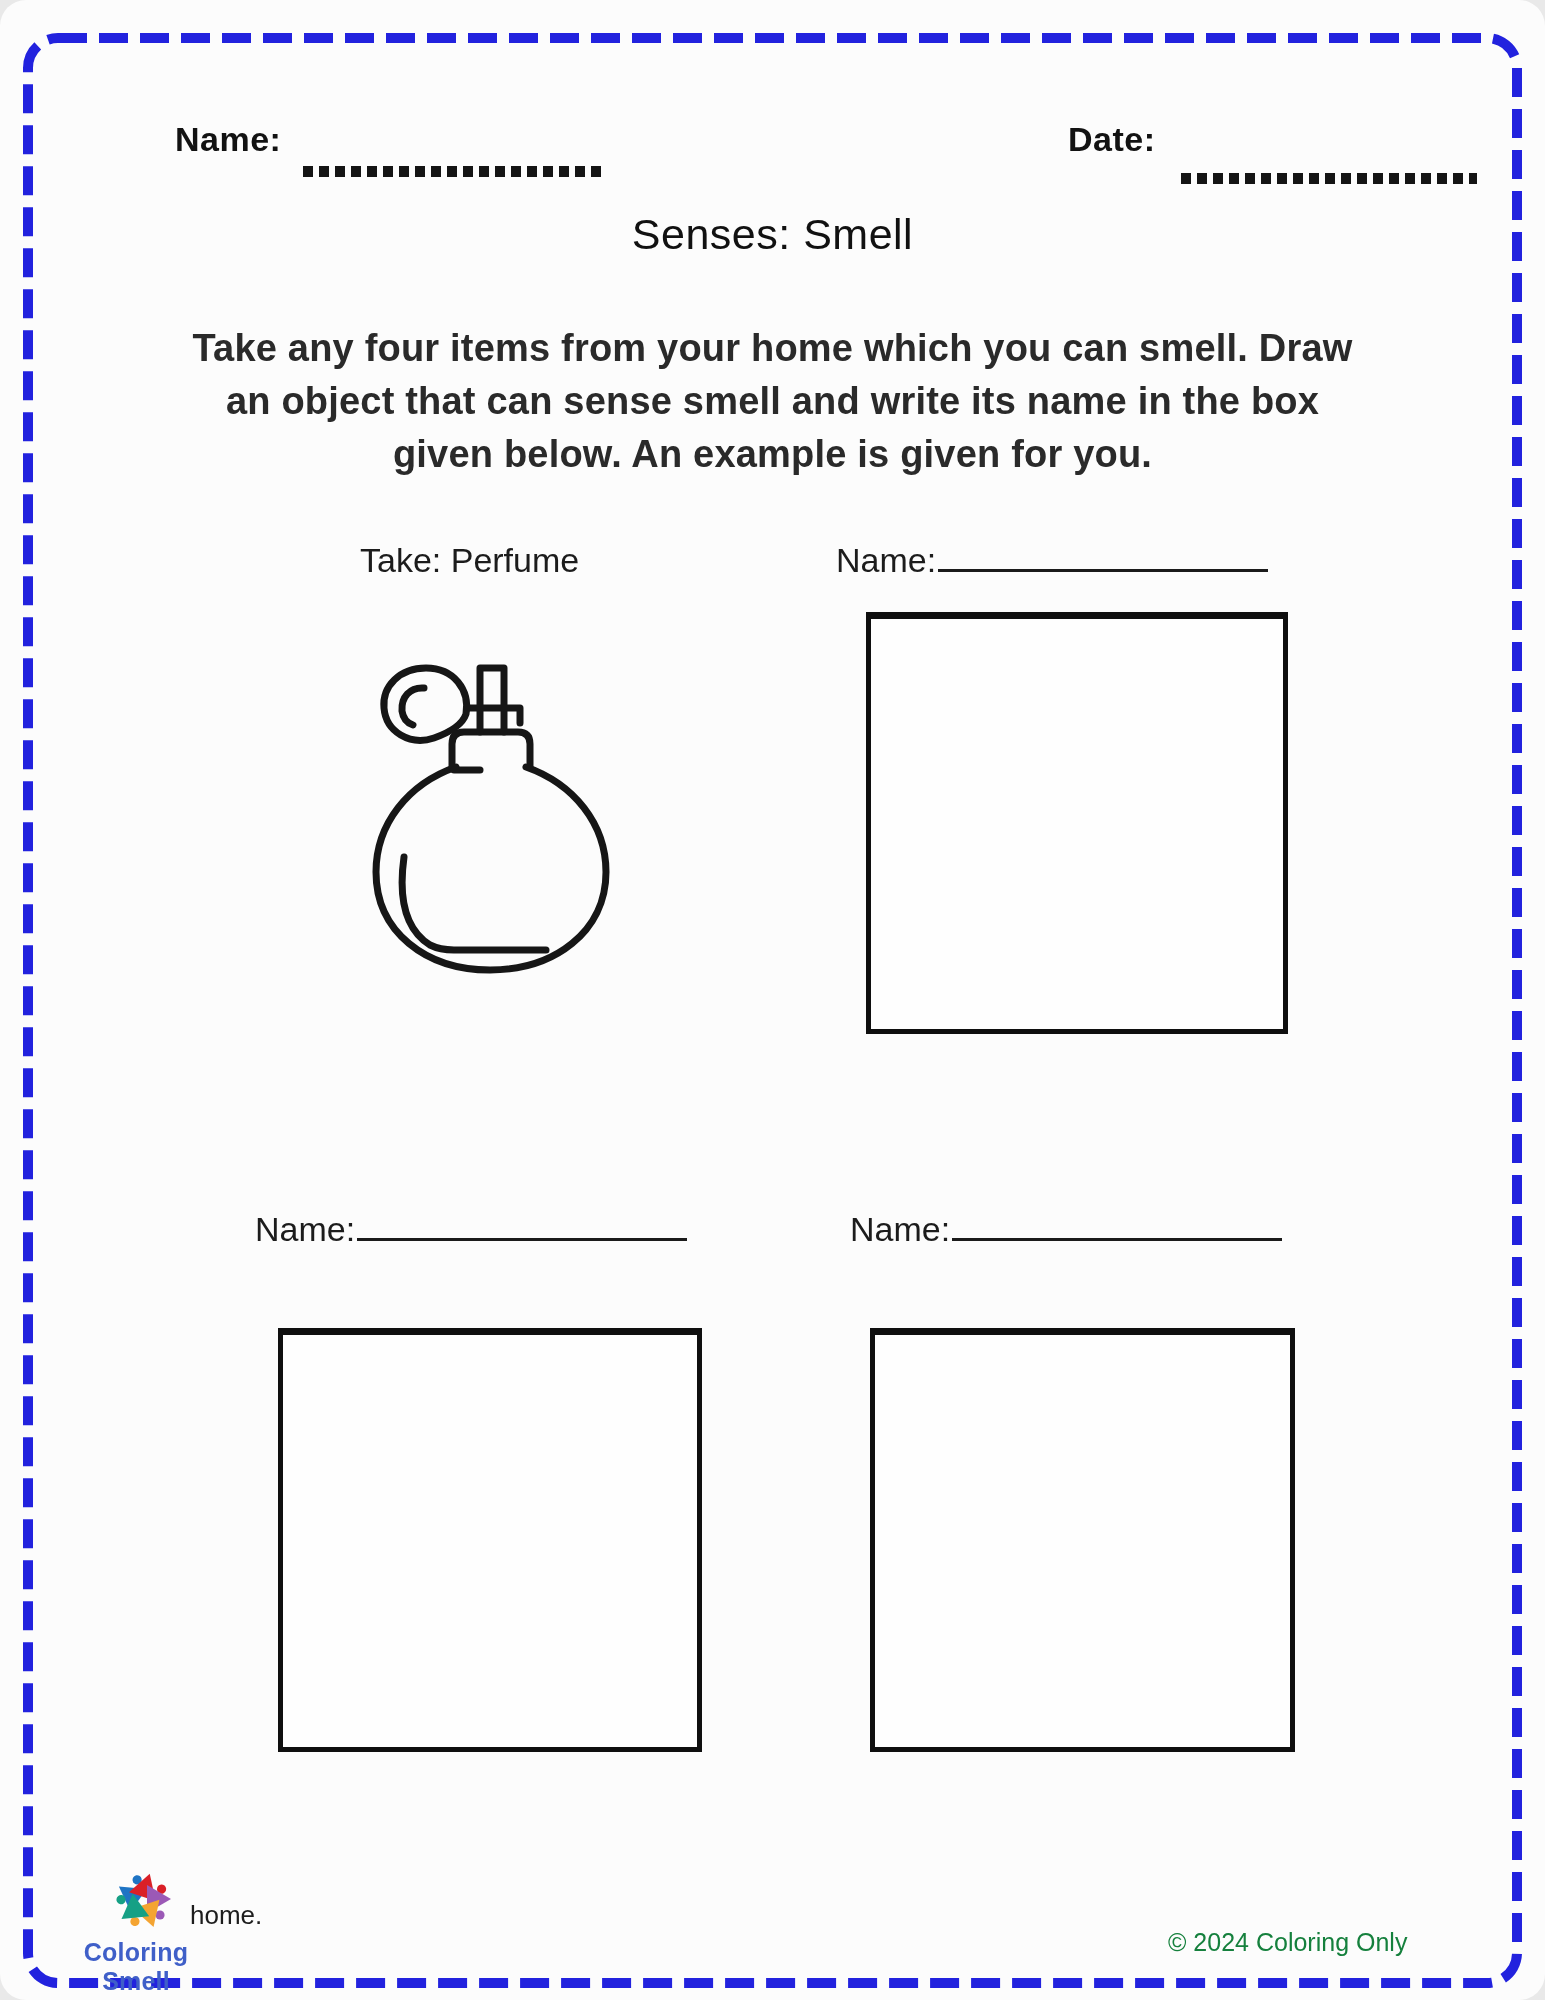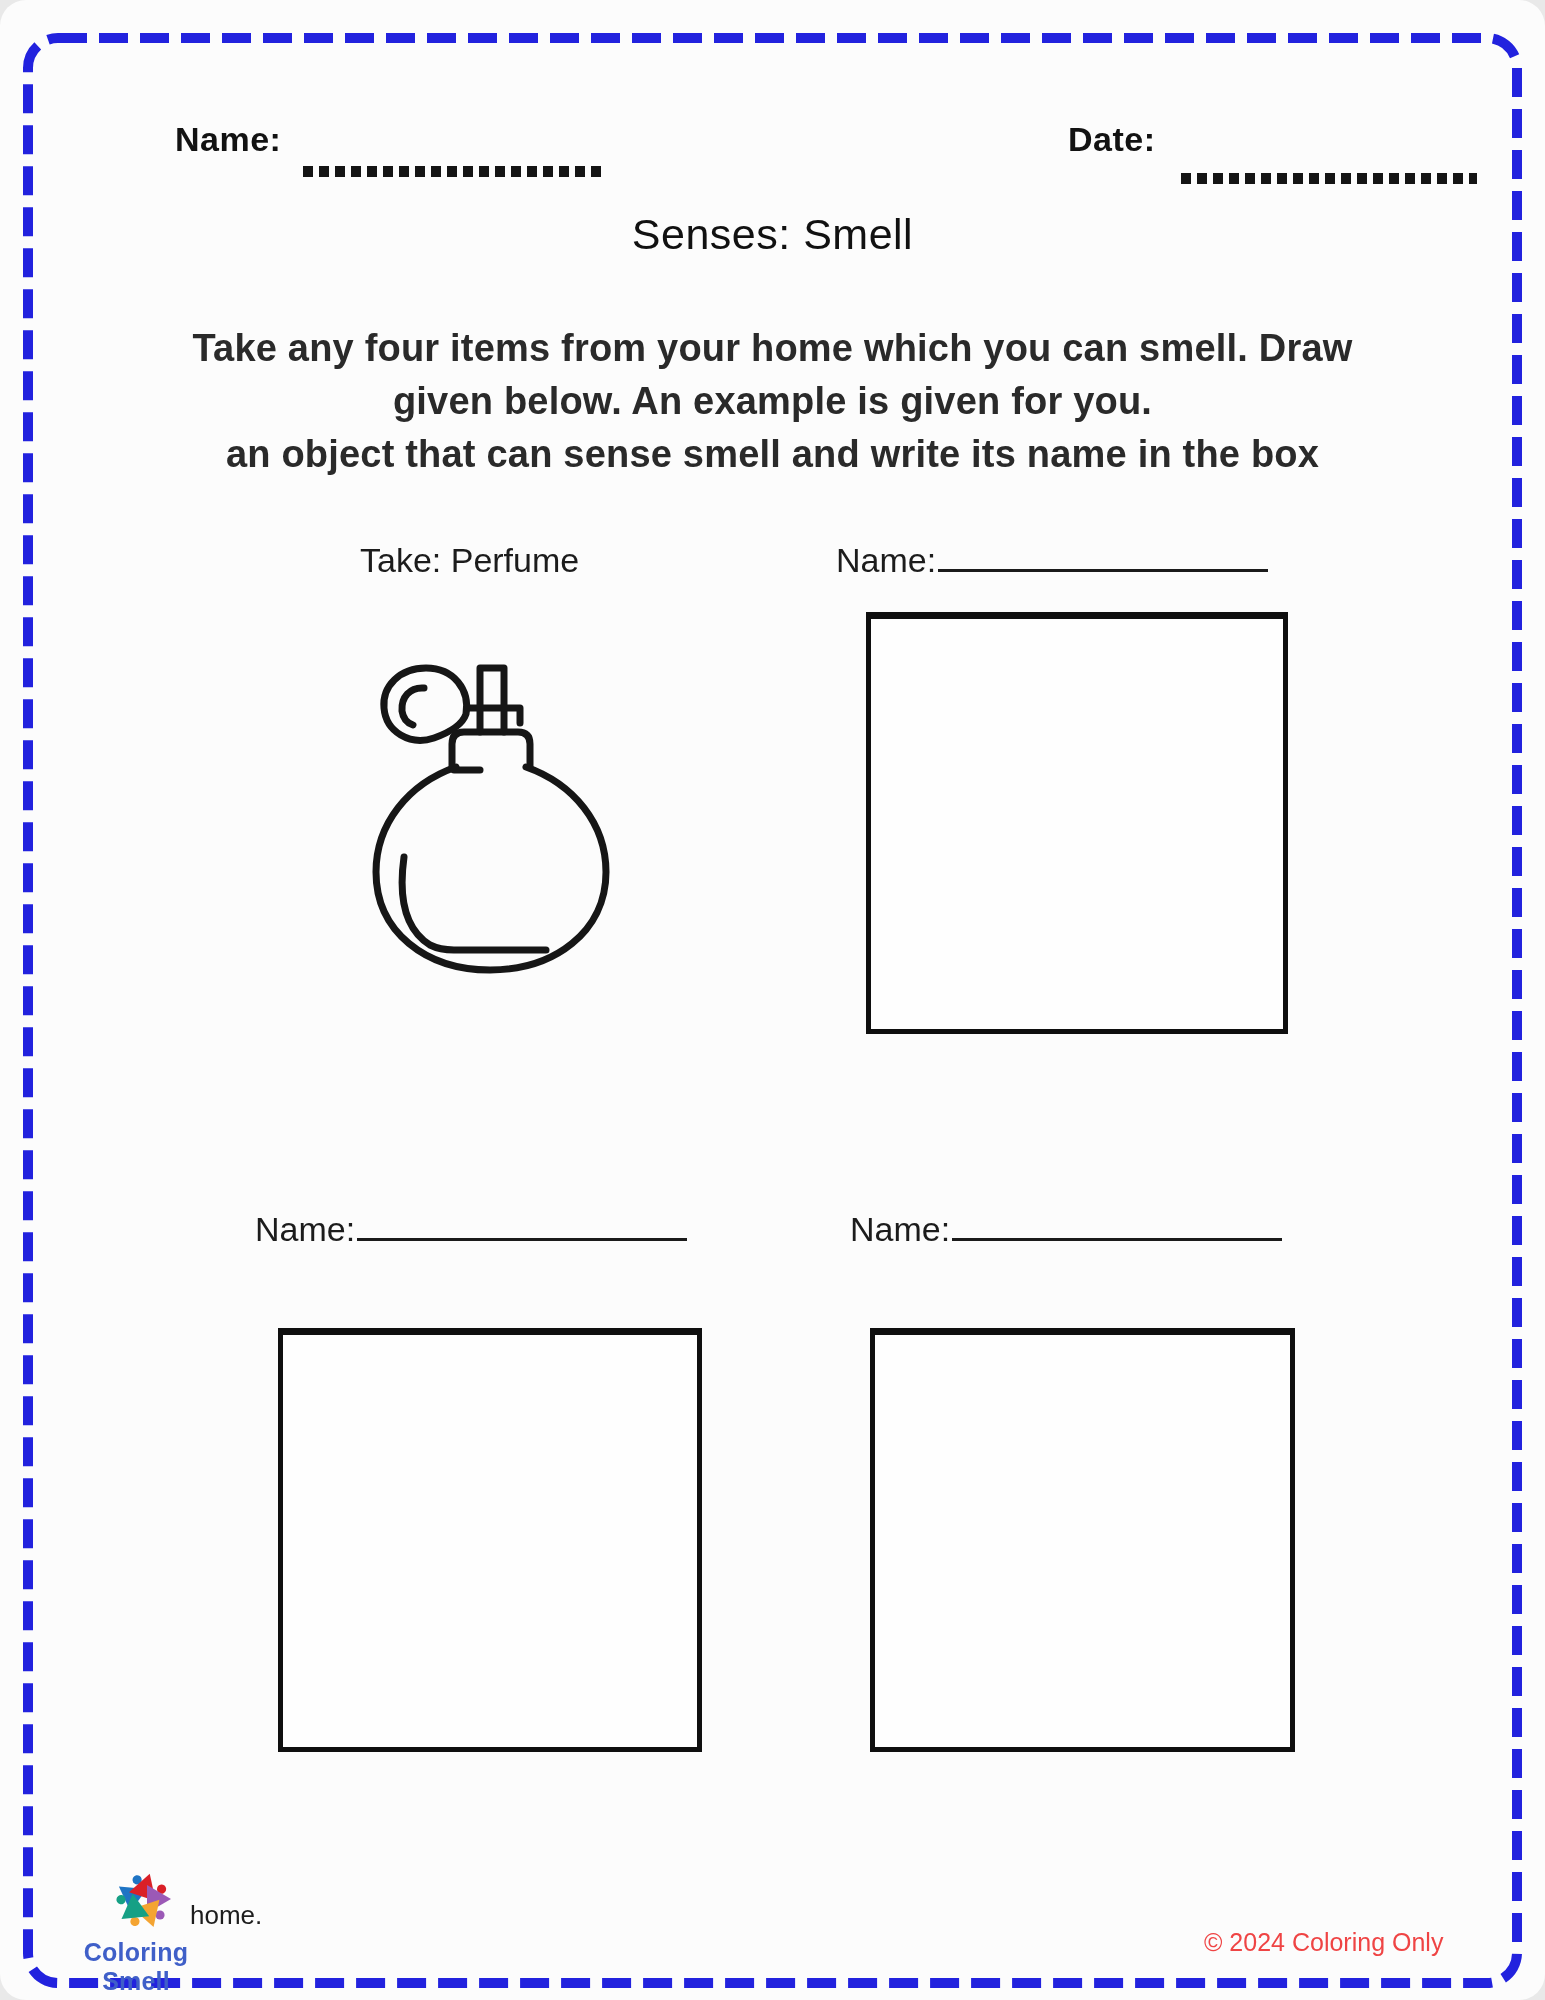--- a/index.html
+++ b/index.html
@@ -68,43 +68,43 @@
     color:var(--logo_text,#3f5fc8);letter-spacing:.2px;
   }
   .footer-note{
     position:absolute;left:190px;top:1896px;width:1230px;
     font-size:26px;line-height:38px;color:#1d1d1d;
   }
   .footer-note .l1{white-space:nowrap;}
   .visit-link{text-decoration:underline;text-underline-offset:4px;color:#1d1d1d;cursor:pointer;}
   .copyright{
     position:absolute;left:1168px;top:1928px;
-    font-size:25px;color:#ef4444;margin-left:36px;
+    font-size:25px;color:#15803d;
   }
 </style>
 </head>
 <body>
 
 <div class="page">
 
   <svg class="frame-svg" viewBox="0 0 1545 2000">
     <rect x="28" y="38" width="1489" height="1945" rx="30" fill="none" style="stroke:var(--accent_blue,#2222de)" stroke-width="10" stroke-dasharray="29 12"></rect>
   </svg>
 
   <div class="hdr-label name-label">Name:</div>
   <div class="dotline name-dots"></div>
   <div class="hdr-label date-label">Date:</div>
   <div class="dotline date-dots"></div>
 
   <div class="title">Senses: Smell</div>
 
   <div class="instructions">
     <div>Take any four items from your home which you can smell. Draw</div>
+    <div>an object that can sense smell and write its name in the box</div>
     <div>given below. An example is given for you.</div>
-    <div>an object that can sense smell and write its name in the box</div>
   </div>
 
   <div class="qlabel q1-label">Take: Perfume</div>
   <svg class="perfume-svg" viewBox="0 0 242 325" fill="none" stroke="#161616" stroke-width="7" stroke-linecap="round" stroke-linejoin="round">
 
     <path d="M 86 115 C 38 132, 6 172, 6 220 C 6 280, 56 318, 120 318 C 184 318, 236 280, 236 220 C 236 172, 204 132, 156 115"></path>
 
     <path d="M 34 205 C 28 248, 36 278, 60 293 Q 70 298, 84 298 L 176 298"></path>
 
     <path d="M 82 115 L 82 92 Q 82 80, 94 80 L 148 80 Q 160 80, 160 92 L 160 115"></path>

